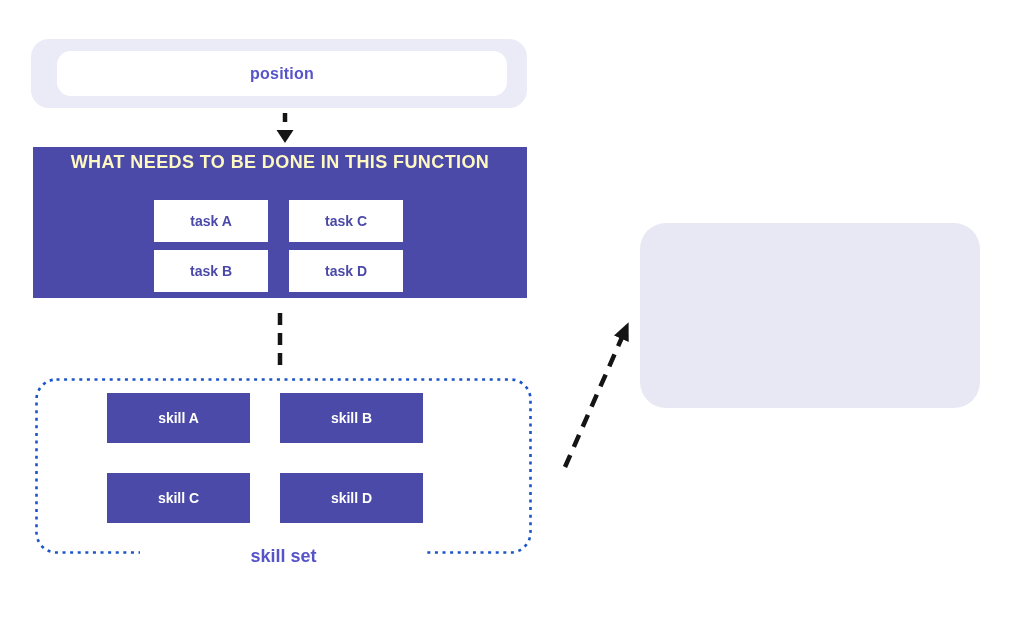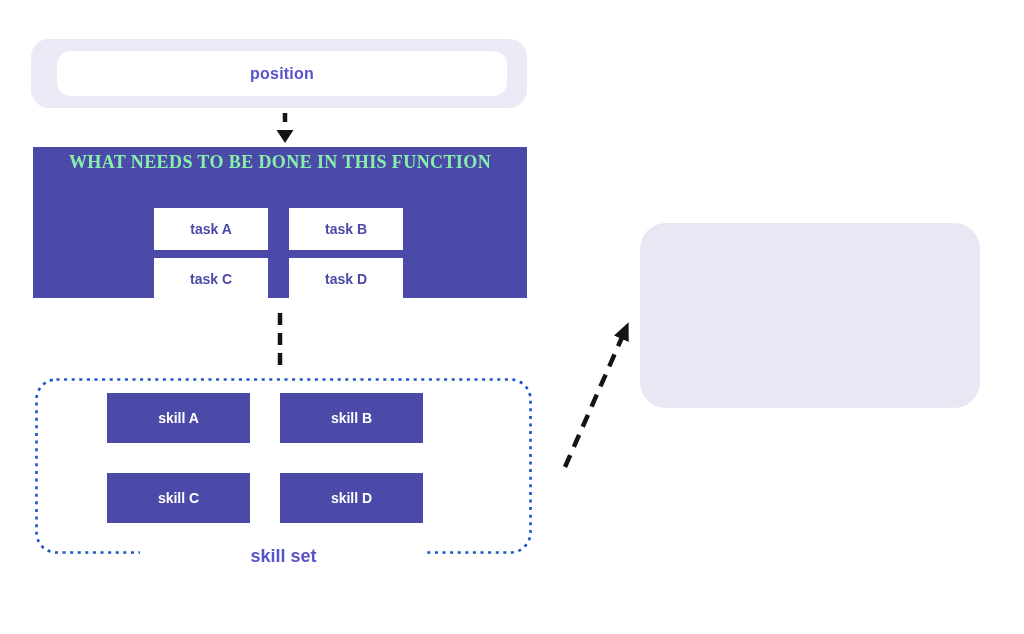--- a/index.html
+++ b/index.html
@@ -44,35 +44,33 @@
     position: absolute;
     left: 33px; top: 147px;
     width: 494px; height: 151px;
     background: #4C4AA8;
   }
   .function-title {
     position: absolute;
     top: 5px; left: 0;
     width: 100%;
     text-align: center;
-    color: #86efac;
+    color: #fef9c3;
     font-size: 18px;
     font-weight: 600;
     letter-spacing: 0.4px;
     white-space: nowrap;
-    font-family: Liberation Serif, serif;
   }
   .task-grid {
     position: absolute;
     left: 121px; top: 53px;
     display: grid;
     grid-template-columns: 114px 114px;
     column-gap: 21px;
     row-gap: 8px;
-    margin-top: 8px;
   }
   .task-cell {
     height: 42px;
     background: #ffffff;
     display: flex; align-items: center; justify-content: center;
     color: #4B49A8;
     font-size: 14px;
     font-weight: 600;
   }
 
@@ -149,22 +147,22 @@
 
   <svg class="down-arrow" width="30" height="32" viewBox="0 0 30 32">
     <line x1="15" y1="1" x2="15" y2="15" stroke="#141414" stroke-width="4.5" stroke-dasharray="9 6"></line>
     <path d="M15 31 L6.5 18 L23.5 18 Z" fill="#141414"></path>
   </svg>
 
   <div class="function-box">
     <div class="function-title">WHAT NEEDS TO BE DONE IN THIS FUNCTION</div>
     <div class="task-grid">
       <div class="task-cell">task A</div>
+      <div class="task-cell">task C</div>
       <div class="task-cell">task B</div>
-      <div class="task-cell">task C</div>
       <div class="task-cell">task D</div>
     </div>
   </div>
 
   <svg class="v-connector" width="12" height="54" viewBox="0 0 12 54">
     <line x1="6" y1="0" x2="6" y2="54" stroke="#141414" stroke-width="4.5" stroke-dasharray="12 8"></line>
   </svg>
 
   <div class="skill-wrap">
     <svg class="dotted-border" width="497" height="176" viewBox="0 0 497 176">

